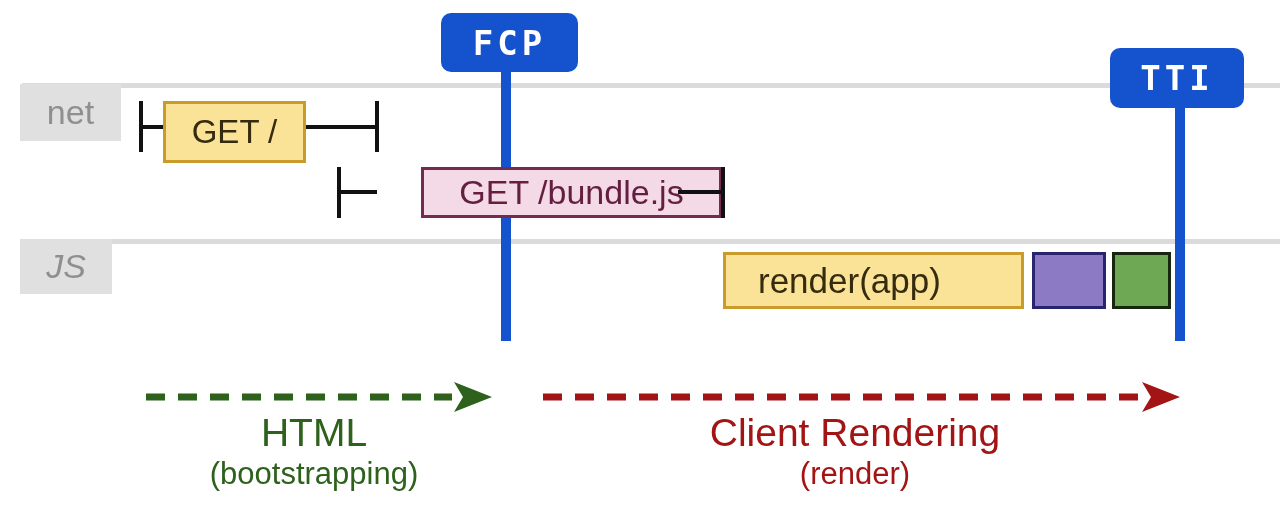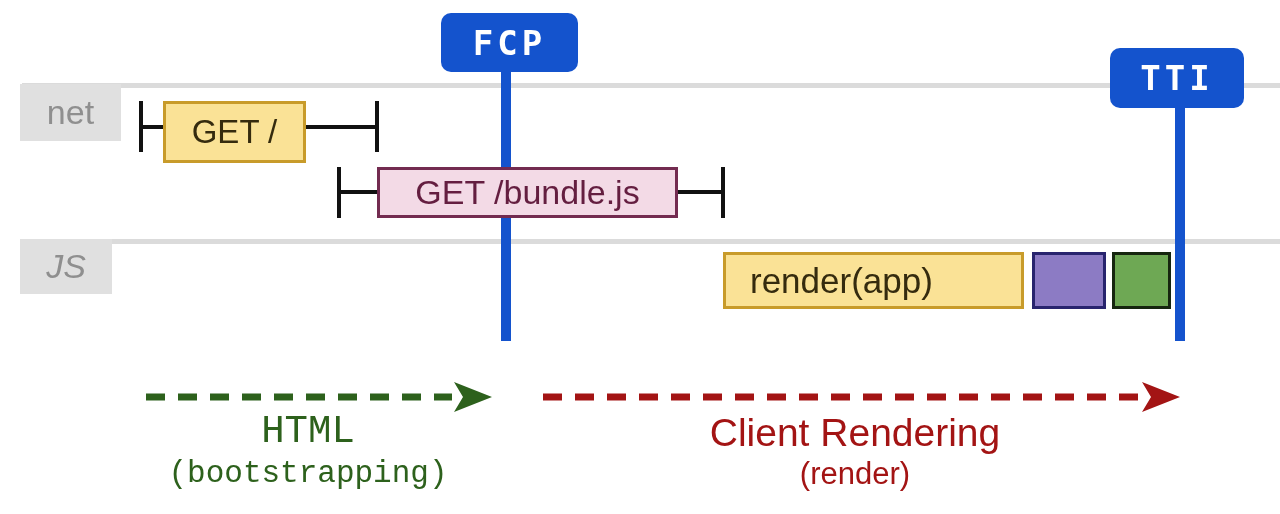--- a/index.html
+++ b/index.html
@@ -61,45 +61,46 @@
   }
   .box.yellow{
     background:var(--task-yellow-fill,#fae296);
     border:3px solid var(--task-yellow-border,#c89b2a);
     color:#352b0e;
   }
   .box.pink{
     background:var(--request-pink-fill,#f3dae6);
     border:3px solid var(--request-pink-border,#732b50);
     color:#641e40;
+    margin-left:44px;
   }
   .box.purple{
     background:var(--task-purple-fill,#8c7bc4);
     border:3px solid var(--task-purple-border,#28246e);
   }
   .box.green{
     background:var(--task-green-fill,#6ea854);
     border:3px solid var(--task-green-border,#16260f);
   }
   #get-root-box{left:163px;top:101px;width:143px;height:62px;}
   #get-bundle-box{left:377px;top:167px;width:301px;height:51px;font-size:34px;}
-  #render-app-box{left:723px;top:252px;width:301px;height:57px;justify-content:flex-start;padding-left:24px;font-size:35px;}
+  #render-app-box{left:723px;top:252px;width:301px;height:57px;justify-content:flex-start;padding-left:32px;font-size:35px;}
   #purple-task-box{left:1032px;top:252px;width:74px;height:57px;}
   #green-task-box{left:1112px;top:252px;width:59px;height:57px;}
   
   .arrows{position:absolute;left:0;top:380px;}
   .garrow{stroke:var(--html-phase-green,#2d611c);stroke-width:7;stroke-dasharray:19 13;fill:none;}
   .ghead{fill:var(--html-phase-green,#2d611c);}
   .rarrow{stroke:var(--client-phase-red,#a31414);stroke-width:7;stroke-dasharray:19 13;fill:none;}
   .rhead{fill:var(--client-phase-red,#a31414);}
   
   .phase-label{position:absolute;text-align:center;}
   .phase-label .title{font-size:39px;line-height:45px;}
   .phase-label .subtitle{font-size:31px;line-height:37px;}
-  #html-phase-label{left:108px;top:410px;width:400px;color:var(--html-phase-green,#2d611c);font-family:Liberation Mono, monospace;}
+  #html-phase-label{left:114px;top:410px;width:400px;color:var(--html-phase-green,#2d611c);}
   #client-phase-label{left:540px;top:410px;width:630px;color:var(--client-phase-red,#a31414);}
 </style>
 </head>
 <body>
 
 <div class="canvas">
 
   <div class="lane-line" id="net-line"></div>
   <div class="lane-line" id="js-line"></div>
 

